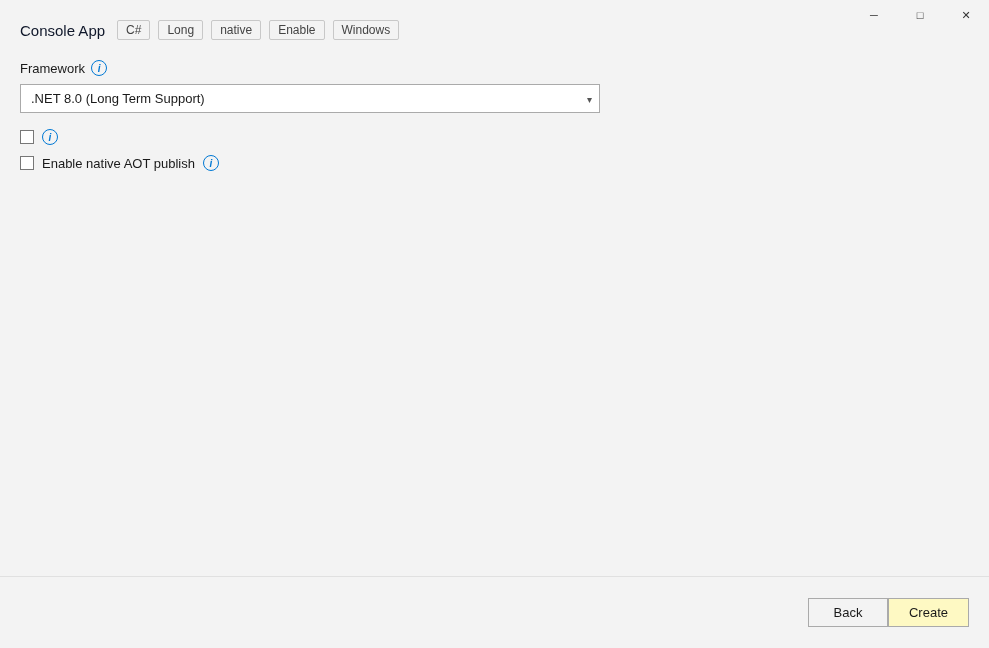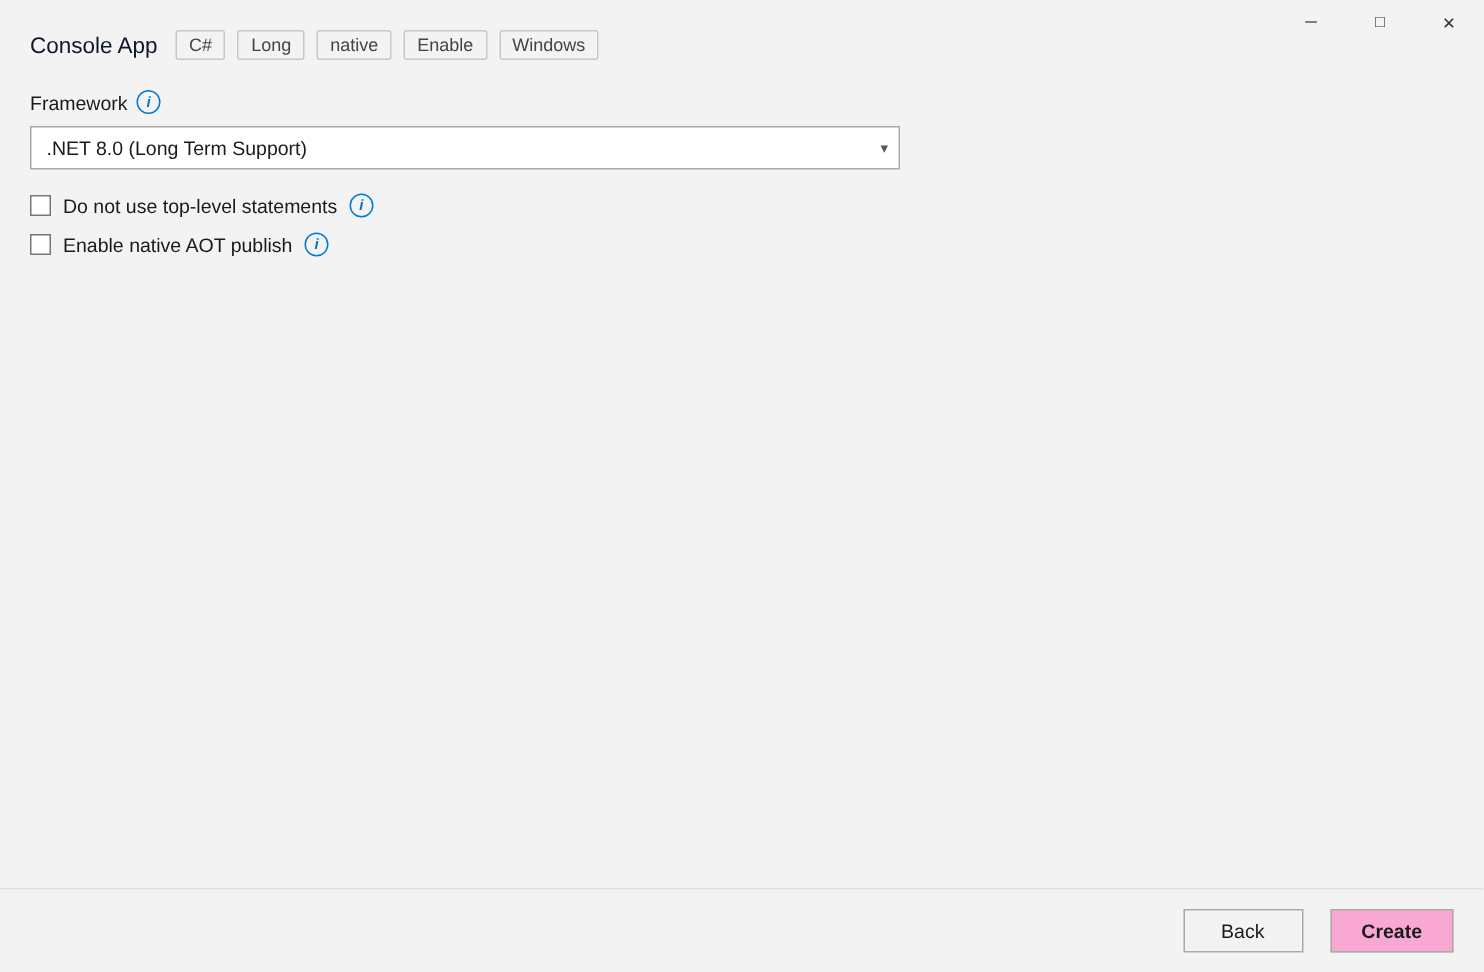--- a/index.html
+++ b/index.html
@@ -172,44 +172,43 @@
       font-size: 13px;
       color: #1a1a1a;
     }
 
     
     .bottom-bar {
       position: absolute;
       bottom: 0;
       right: 0;
       left: 0;
-      height: 56px;
+      height: 72px;
       display: flex;
       align-items: center;
       justify-content: flex-end;
       padding: 0 20px;
-      gap: 18px;
+      gap: 0;
       background: #f3f3f3;
       border-top: 1px solid #e0e0e0;
     }
 
     .btn {
       padding: 6px 20px;
       font-size: 13px;
       border: 1px solid #aaa;
       background: #f3f3f3;
       cursor: pointer;
       min-width: 80px;
       color: #1a1a1a;
     }
 
     .btn-primary {
-      background: #f9a8d4;
+      background: #fef9c3;
       border-color: #aaa;
-      font-weight: bold;
     }
   </style>
 </head>
 <body>
 
 <div class="title-bar">
   <button class="title-bar-btn">─</button>
   <button class="title-bar-btn">□</button>
   <button class="title-bar-btn close">✕</button>
 </div>
@@ -235,21 +234,20 @@
     <select class="framework-select">
       <option>.NET 8.0 (Long Term Support)</option>
       <option>.NET 7.0</option>
       <option>.NET 6.0 (Long Term Support)</option>
     </select>
     <span class="select-arrow">▾</span>
   </div>
 
   <div class="checkbox-row">
     <input type="checkbox" class="checkbox-input" style="">
-    <label class="checkbox-label">Do not use top-level statements</label>
     <span class="info-icon">i</span>
   </div>
 
   <div class="checkbox-row">
     <input type="checkbox" class="checkbox-input" style="">
     <label class="checkbox-label">Enable native AOT publish</label>
     <span class="info-icon">i</span>
   </div>
 
 </div>

